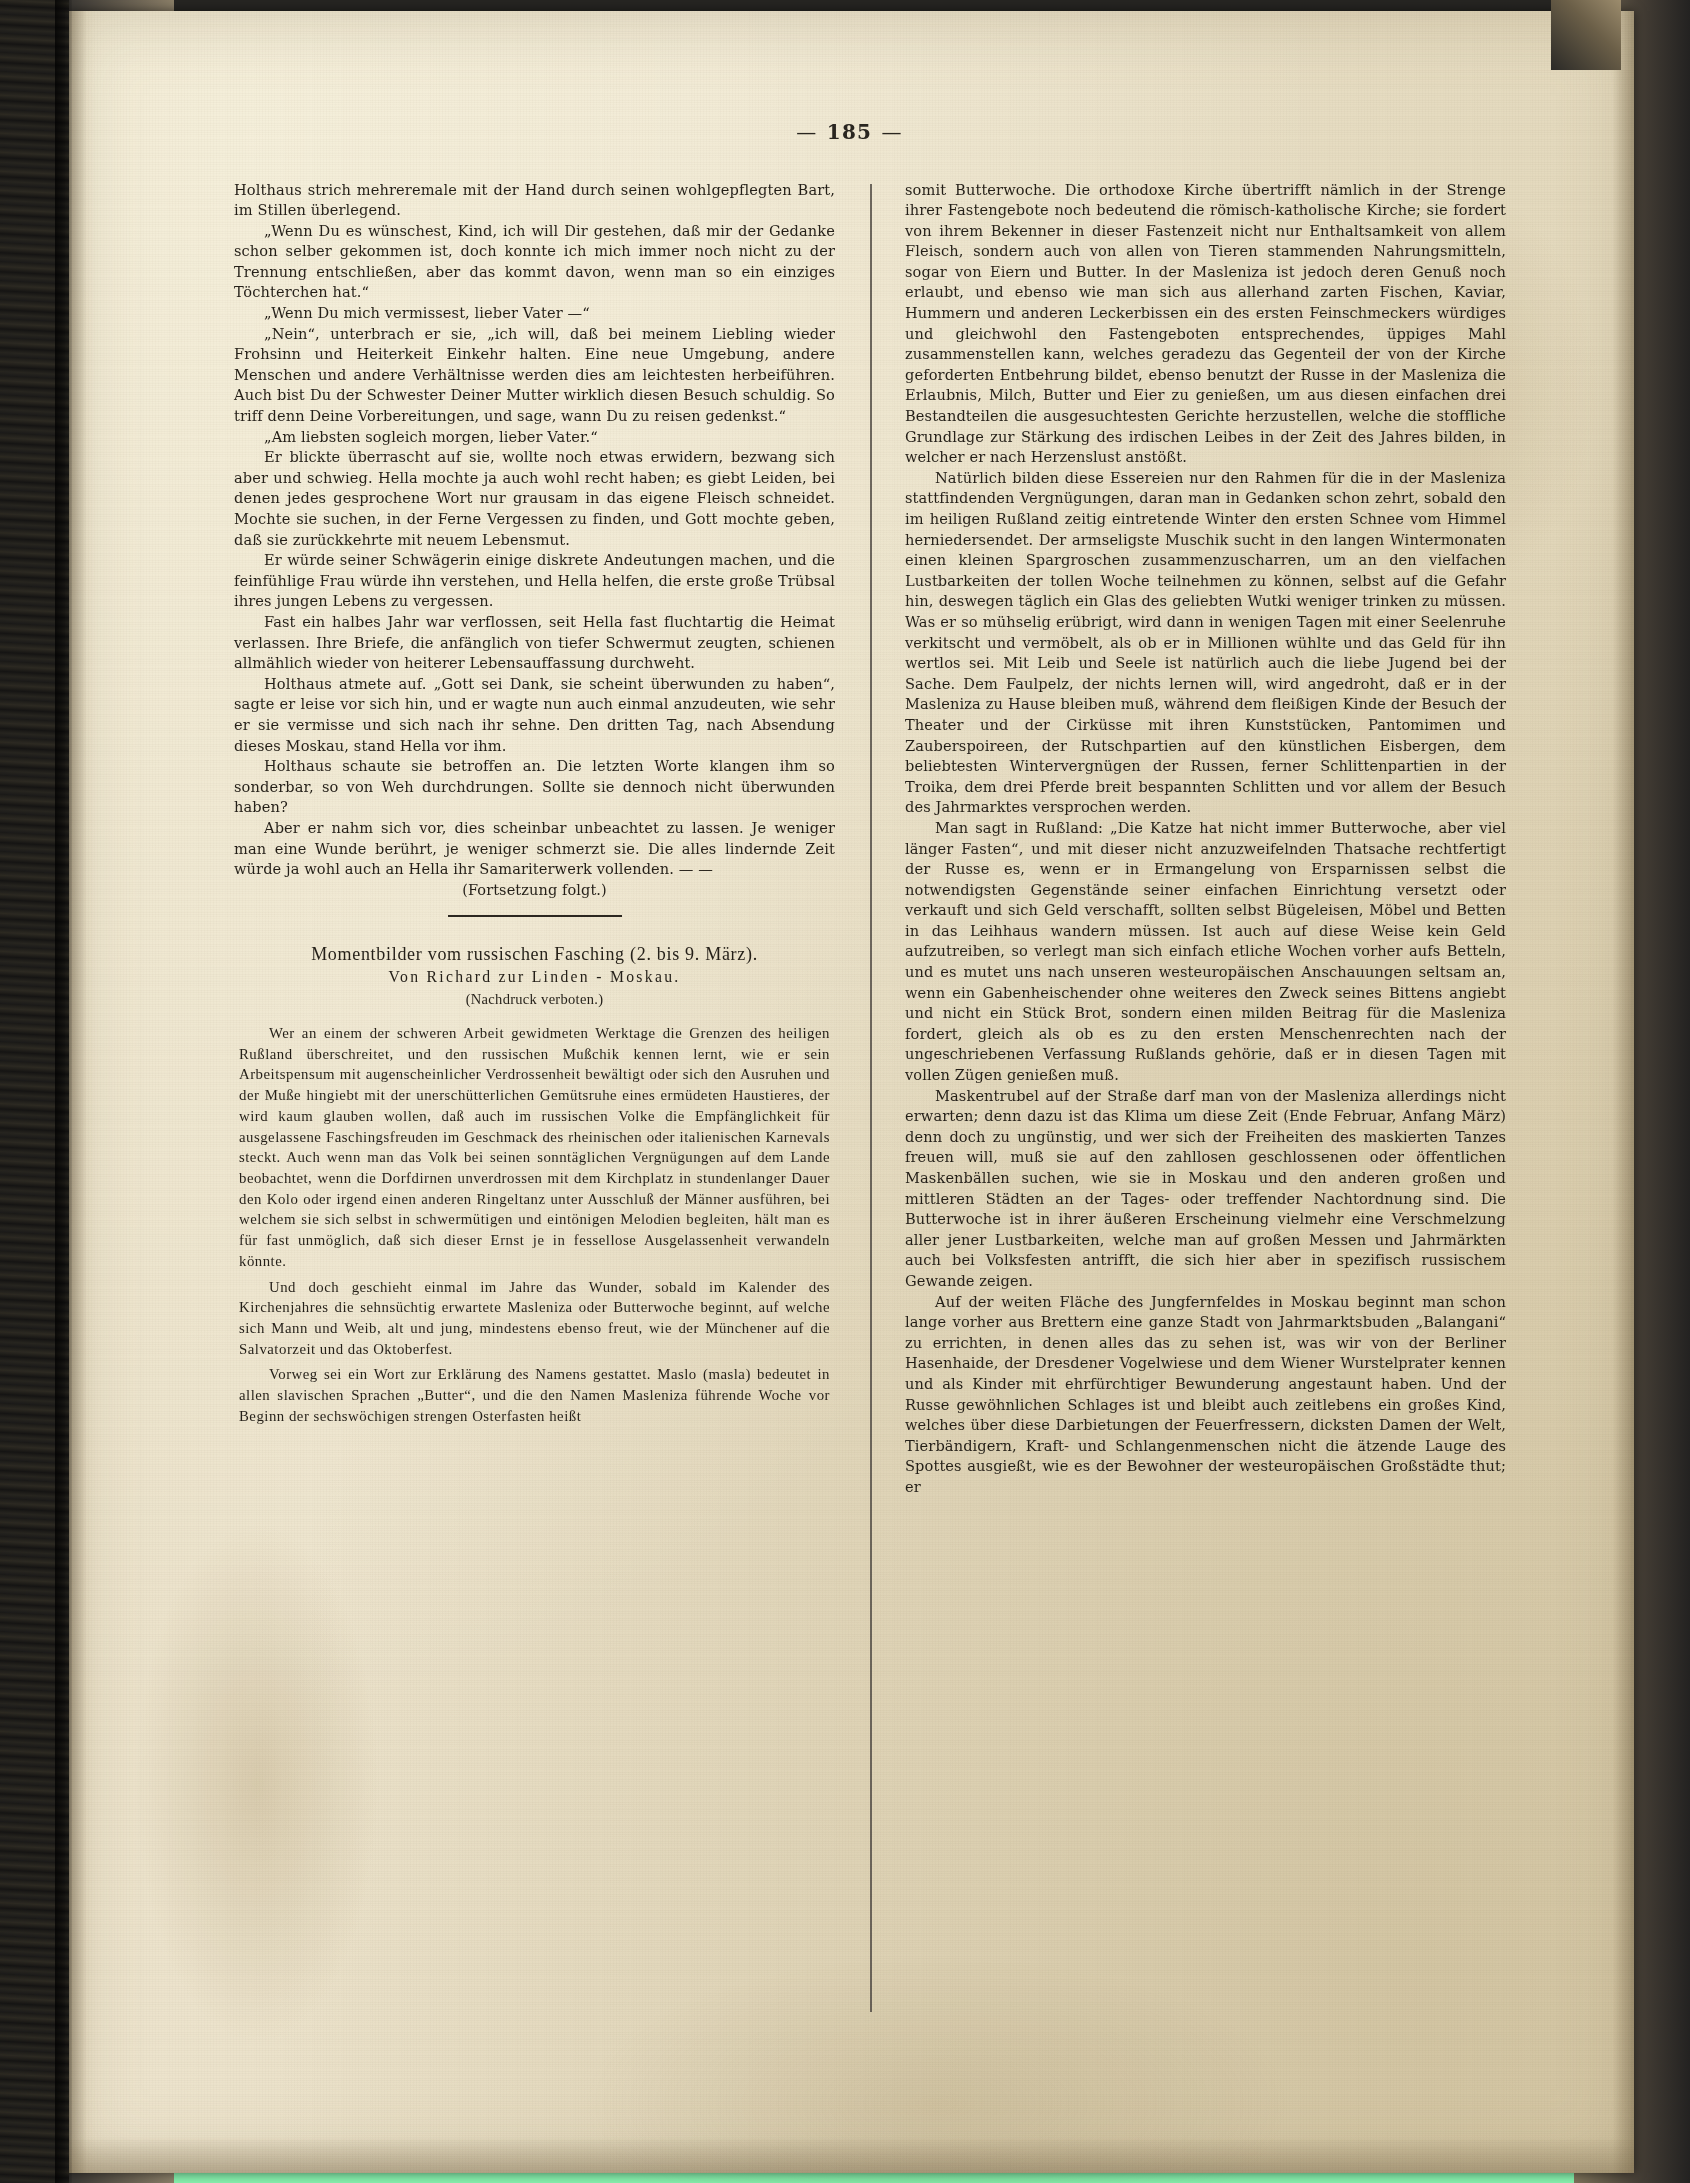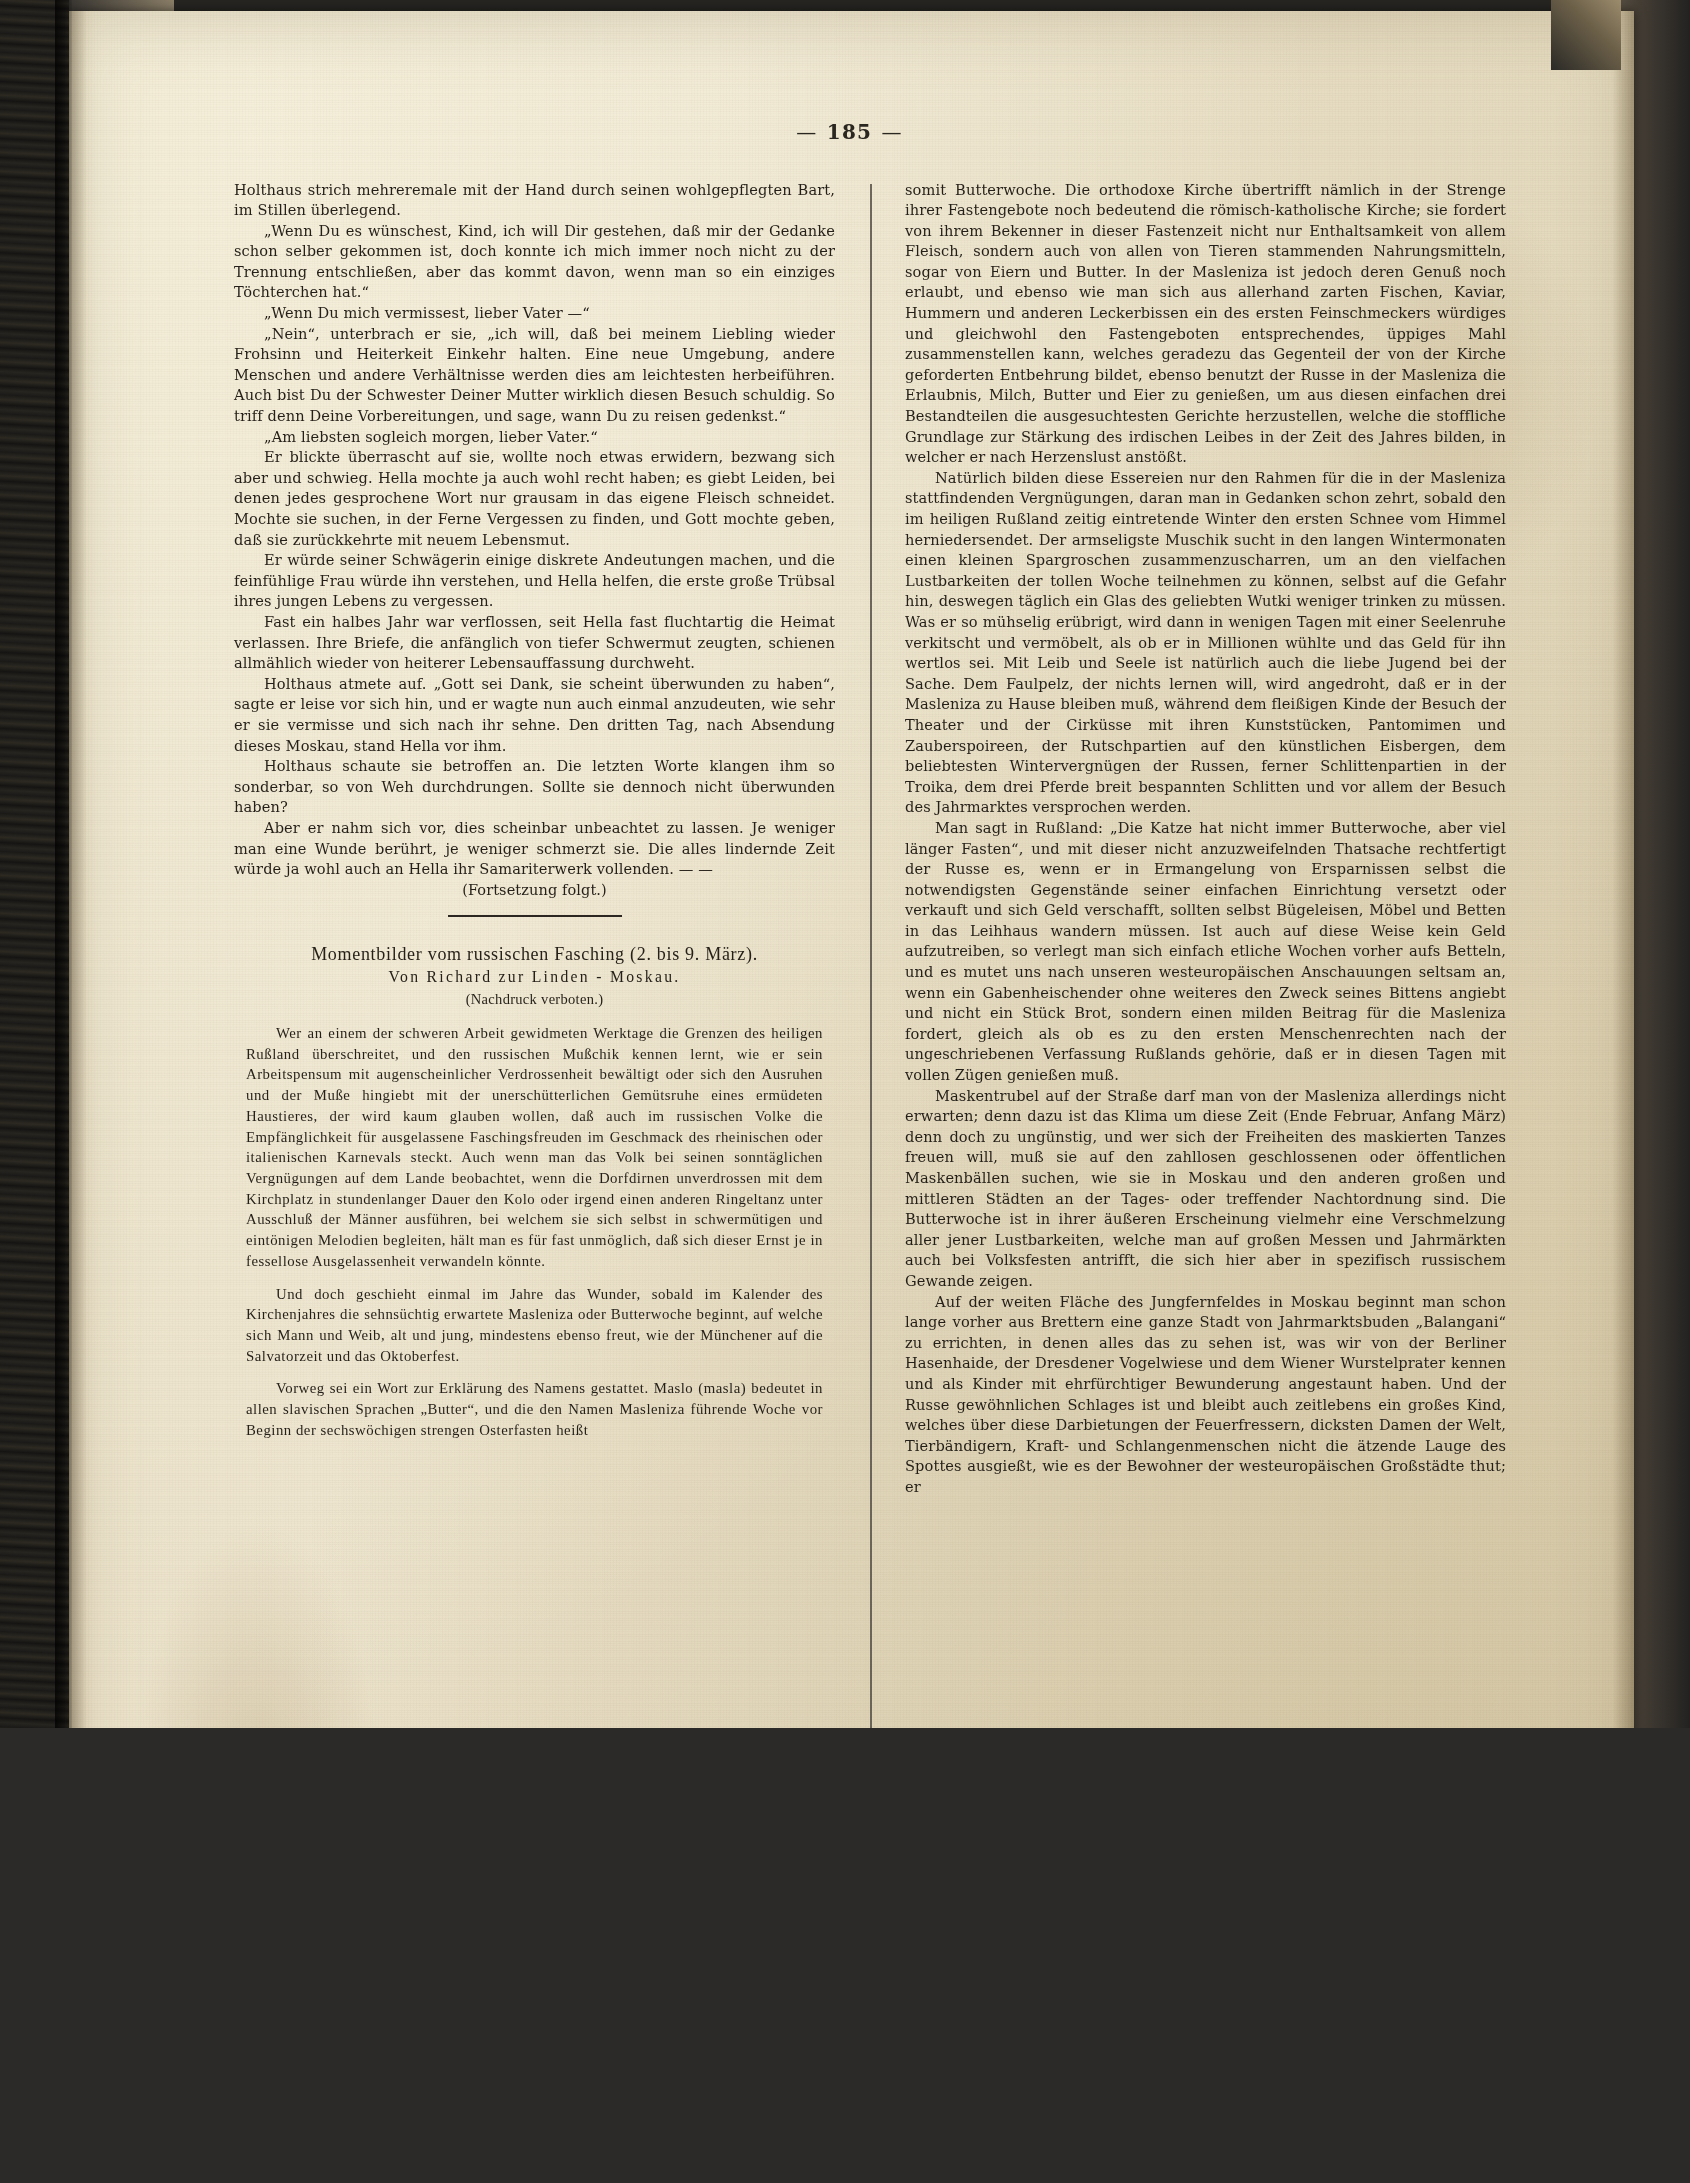--- a/index.html
+++ b/index.html
@@ -3,21 +3,21 @@
 <meta charset="utf-8">
 <style>
   html, body {
     margin: 0;
     padding: 0;
     background: #2b2a28;
   }
   #page {
     position: relative;
     width: 1690px;
-    height: 1728px;
+    height: 2183px;
     background: #86efac;
     overflow: hidden;
     font-family: "DejaVu Serif", serif;
     text-decoration: underline;
   }
   
   #left-gutter {
     position: absolute;
     left: 0; top: 0;
     width: 174px; height: 2183px;
@@ -152,21 +152,21 @@
   
   .antiqua {
     font-family: "Liberation Serif", serif;
     font-size: 14.8px;
     line-height: 20.7px;
     text-align: justify;
     color: #241f18;
     letter-spacing: 0.5px;
   }
   .antiqua p {
-    margin: 12px;
+    margin: 5px;
     text-indent: 30px;
   }
 
   .article-head {
     margin-top: 27px;
     text-align: center;
   }
   .article-title {
     font-family: "DejaVu Serif", serif;
     font-size: 28px;

